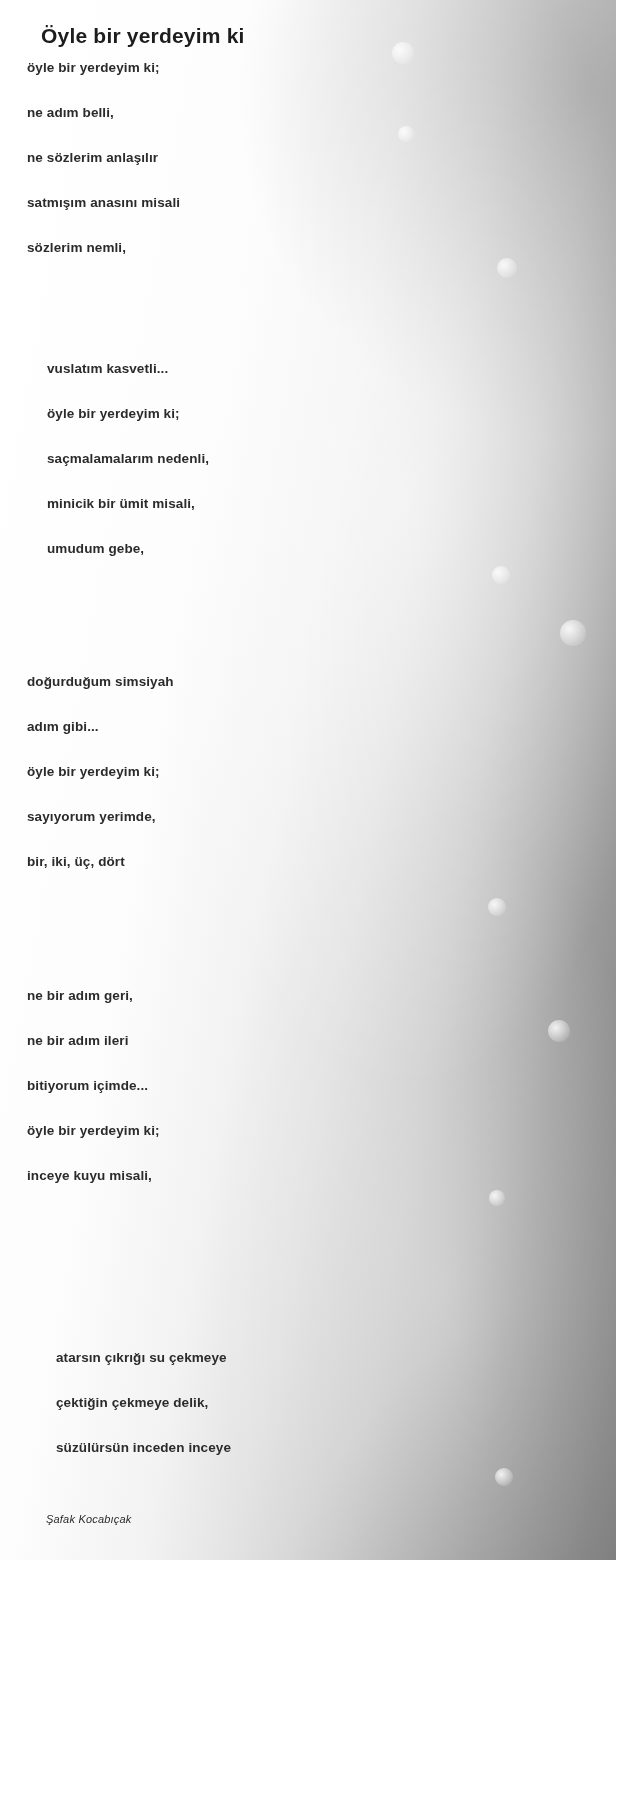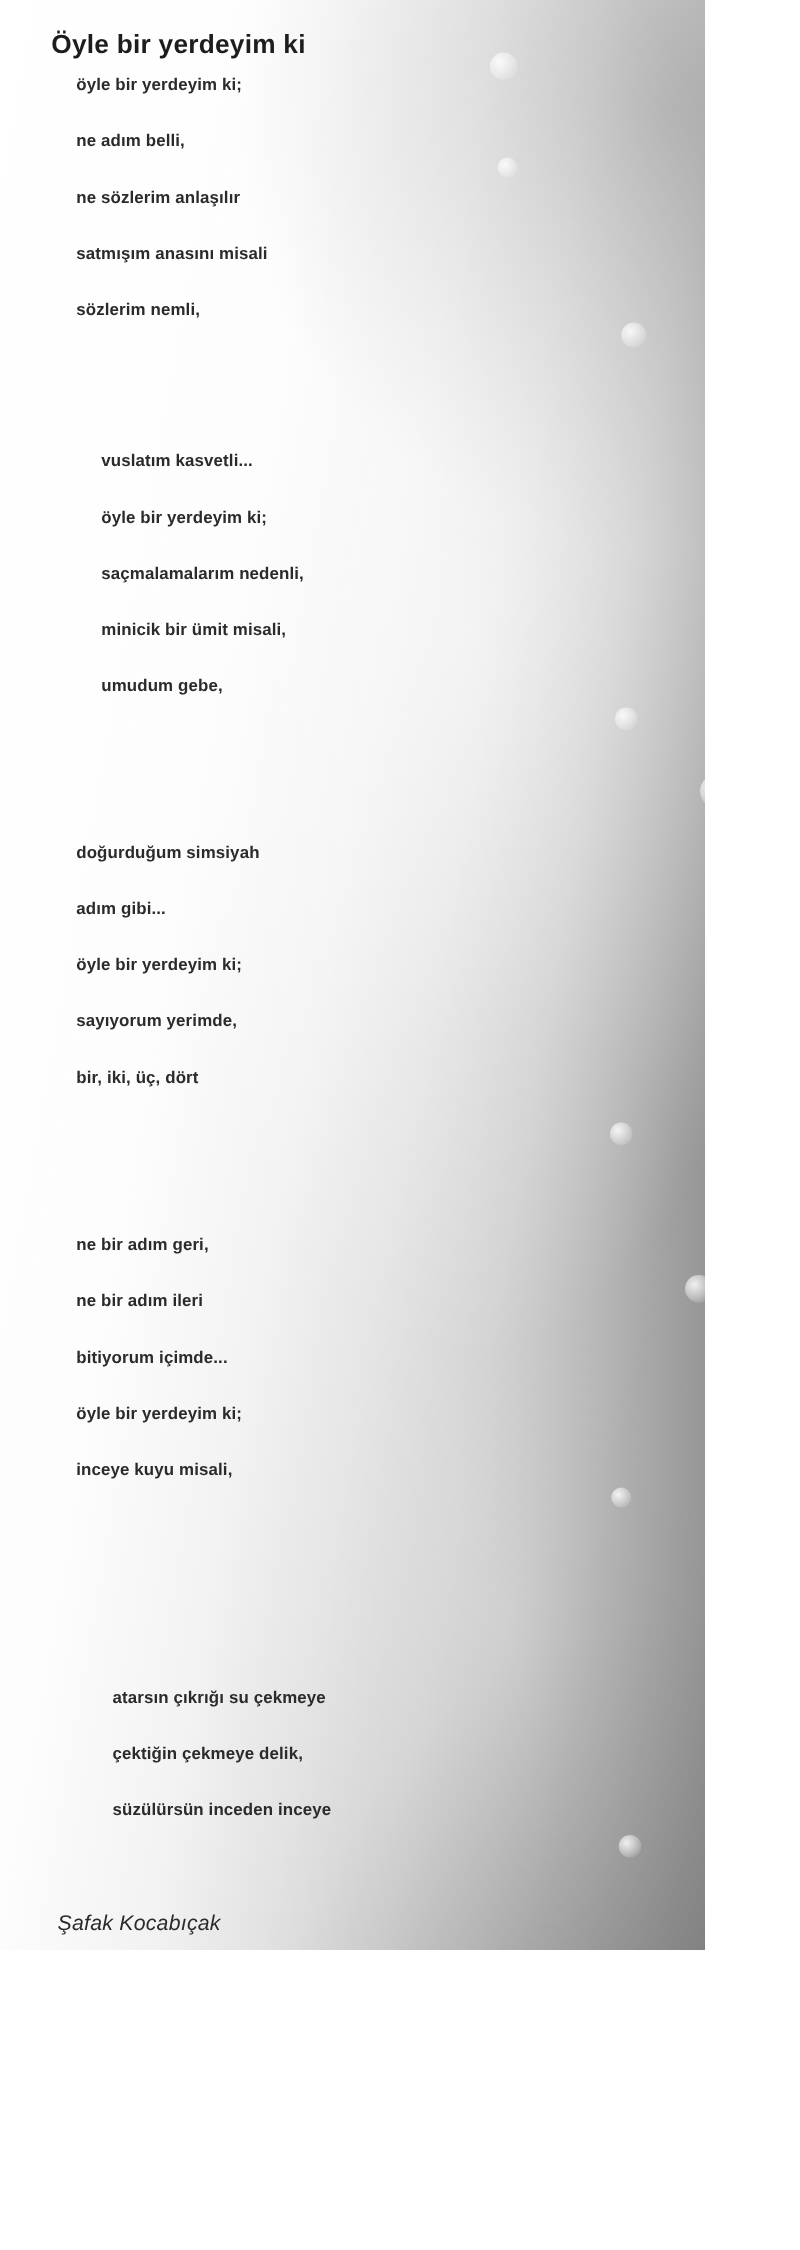--- a/index.html
+++ b/index.html
@@ -5,21 +5,21 @@
   html, body {
     margin: 0;
     padding: 0;
     background: #ffffff;
   }
   body {
     font-family: "Liberation Sans", sans-serif;
   }
   #page {
     position: relative;
-    width: 564px;
+    width: 616px;
     height: 1800px;
     overflow: hidden;
     background: #22c55e;
   }
   
   .bg-base {
     position: absolute;
     inset: 0;
     background:
       linear-gradient(100deg,
@@ -52,44 +52,43 @@
   .stanza {
     position: absolute;
     left: 0;
     width: 640px;
   }
   .line {
     font-size: 13.5px;
     font-weight: bold;
     color: #2b2b2b;
     line-height: 1.2;
-    padding-left: 61px;
+    padding-left: 27px;
     height: 45px;
     display: flex;
     align-items: center;
     letter-spacing: 0.1px;
   }
   #title {
     position: absolute;
     left: 41px;
     top: 10px;
     font-size: 21px;
     font-weight: bold;
     color: #1d1d1d;
     letter-spacing: 0.2px;
   }
   #author {
     position: absolute;
     left: 46px;
     top: 1513px;
-    font-size: 17px;
+    font-size: 11px;
     font-style: italic;
     color: #2b2b2b;
     letter-spacing: 0.2px;
-    margin-top: 16px;
   }
   .footer-fill {
     position: absolute;
     left: 0;
     top: 1560px;
     width: 640px;
     height: 240px;
     background: #ffffff;
   }
 </style>

